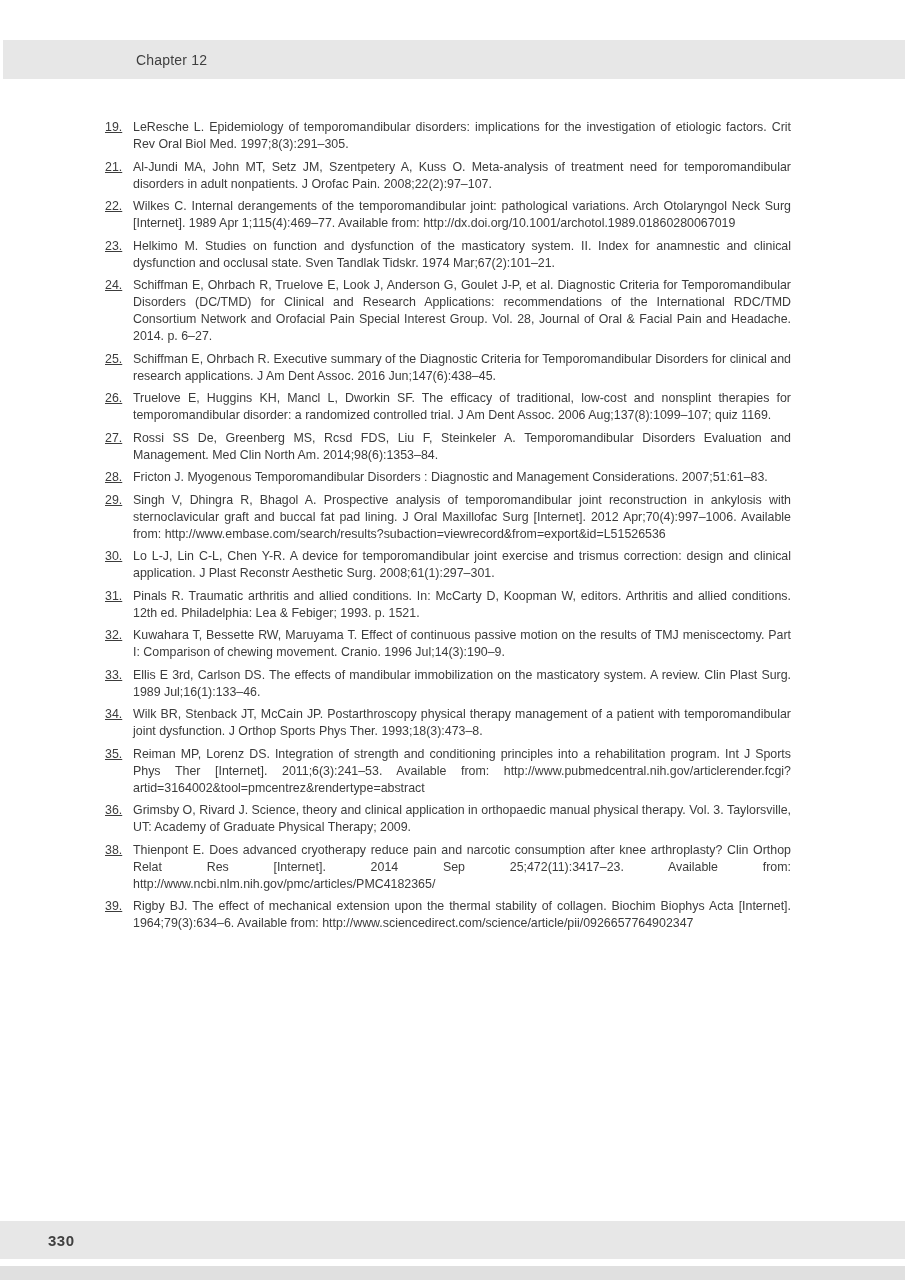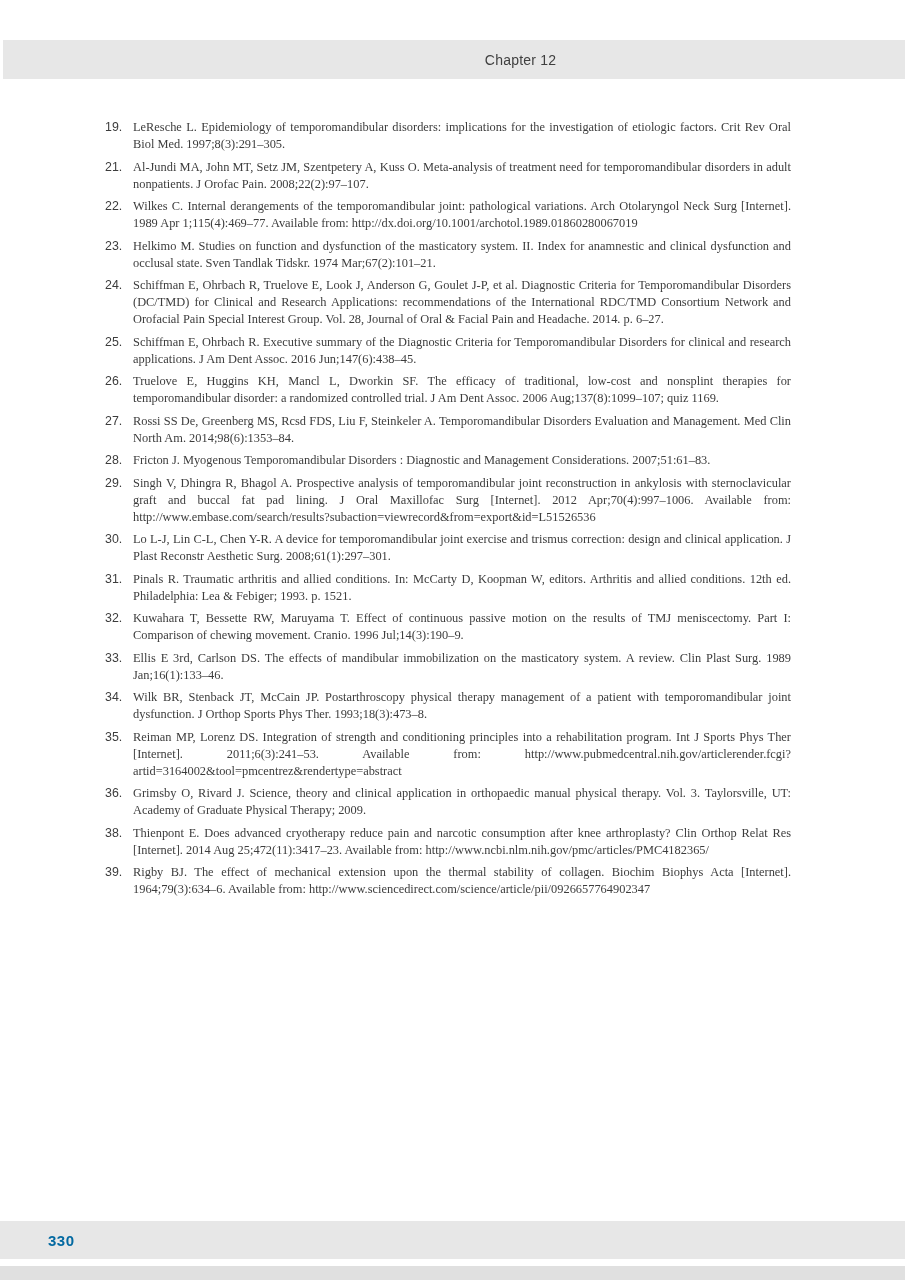--- a/index.html
+++ b/index.html
@@ -19,21 +19,20 @@
     height: 1280px;
     background: #ffffff;
   }
   .header-band {
     position: absolute;
     top: 40px; left: 3px; right: 0;
     height: 39px;
     background: #e7e7e7;
     display: flex;
     align-items: center;
-    justify-content: center;
   }
   .chapter-label {
     margin-left: 133px;
     font-size: 14px;
     letter-spacing: 0.2px;
     color: #3f3f3f;
   }
   .refs {
     position: absolute;
     top: 119px;
@@ -42,41 +41,41 @@
   }
   .ref {
     display: flex;
     margin-bottom: 5.5px;
     font-size: 12.4px;
     line-height: 17px;
   }
   .ref .num {
     flex: 0 0 28px;
     width: 28px;
+    text-decoration: underline;
   }
   .ref .txt {
     flex: 1;
     text-align: justify;
     overflow-wrap: break-word;
     word-break: break-word;
-    font-family: Liberation Serif, serif;
   }
   .footer-band {
     position: absolute;
     top: 1221px; left: 0; right: 0;
     height: 38px;
     background: #e7e7e7;
     display: flex;
     align-items: center;
   }
   .page-number {
     margin-left: 48px;
     font-size: 15px;
     font-weight: 700;
-    color: #0369a1;
+    color: #404040;
     letter-spacing: 0.5px;
   }
   .bottom-strip {
     position: absolute;
     top: 1266px; left: 0; right: 0;
     height: 14px;
     background: #e0e0e0;
   }
 </style>
 </head>
@@ -136,37 +135,37 @@
       <div class="ref">
         <span class="num">31.</span>
         <span class="txt">Pinals R. Traumatic arthritis and allied conditions. In: McCarty D, Koopman W, editors. Arthritis and allied conditions. 12th ed. Philadelphia: Lea &amp; Febiger; 1993. p. 1521.</span>
       </div>
       <div class="ref">
         <span class="num">32.</span>
         <span class="txt">Kuwahara T, Bessette RW, Maruyama T. Effect of continuous passive motion on the results of TMJ meniscectomy. Part I: Comparison of chewing movement. Cranio. 1996 Jul;14(3):190–9.</span>
       </div>
       <div class="ref">
         <span class="num">33.</span>
-        <span class="txt">Ellis E 3rd, Carlson DS. The effects of mandibular immobilization on the masticatory system. A review. Clin Plast Surg. 1989 Jan;16(1):133–46.</span>
+        <span class="txt">Ellis E 3rd, Carlson DS. The effects of mandibular immobilization on the masticatory system. A review. Clin Plast Surg. 1989 Jul;16(1):133–46.</span>
       </div>
       <div class="ref">
         <span class="num">34.</span>
         <span class="txt">Wilk BR, Stenback JT, McCain JP. Postarthroscopy physical therapy management of a patient with temporomandibular joint dysfunction. J Orthop Sports Phys Ther. 1993;18(3):473–8.</span>
       </div>
       <div class="ref">
         <span class="num">35.</span>
         <span class="txt">Reiman MP, Lorenz DS. Integration of strength and conditioning principles into a rehabilitation program. Int J Sports Phys Ther [Internet]. 2011;6(3):241–53. Available from: http://www.pubmedcentral.nih.gov/articlerender.fcgi?artid=3164002&amp;tool=pmcentrez&amp;rendertype=abstract</span>
       </div>
       <div class="ref">
         <span class="num">36.</span>
         <span class="txt">Grimsby O, Rivard J. Science, theory and clinical application in orthopaedic manual physical therapy. Vol. 3. Taylorsville, UT: Academy of Graduate Physical Therapy; 2009.</span>
       </div>
       <div class="ref">
         <span class="num">38.</span>
-        <span class="txt">Thienpont E. Does advanced cryotherapy reduce pain and narcotic consumption after knee arthroplasty? Clin Orthop Relat Res [Internet]. 2014 Aug 25;472(11):3417–23. Available from: http://www.ncbi.nlm.nih.gov/pmc/articles/PMC4182365/</span>
+        <span class="txt">Thienpont E. Does advanced cryotherapy reduce pain and narcotic consumption after knee arthroplasty? Clin Orthop Relat Res [Internet]. 2014 Sep 25;472(11):3417–23. Available from: http://www.ncbi.nlm.nih.gov/pmc/articles/PMC4182365/</span>
       </div>
       <div class="ref">
         <span class="num">39.</span>
         <span class="txt">Rigby BJ. The effect of mechanical extension upon the thermal stability of collagen. Biochim Biophys Acta [Internet]. 1964;79(3):634–6. Available from: http://www.sciencedirect.com/science/article/pii/0926657764902347</span>
       </div>
     </div>
 
   <div class="footer-band">
     <span class="page-number">330</span>
   </div>

